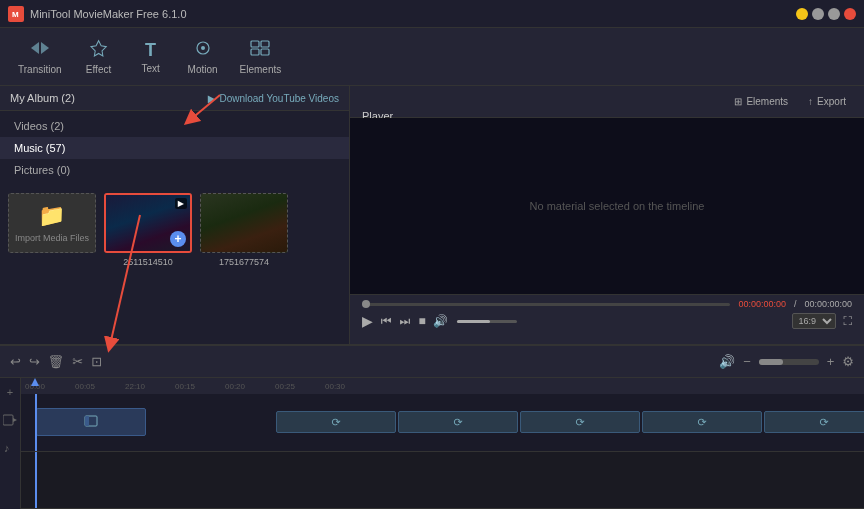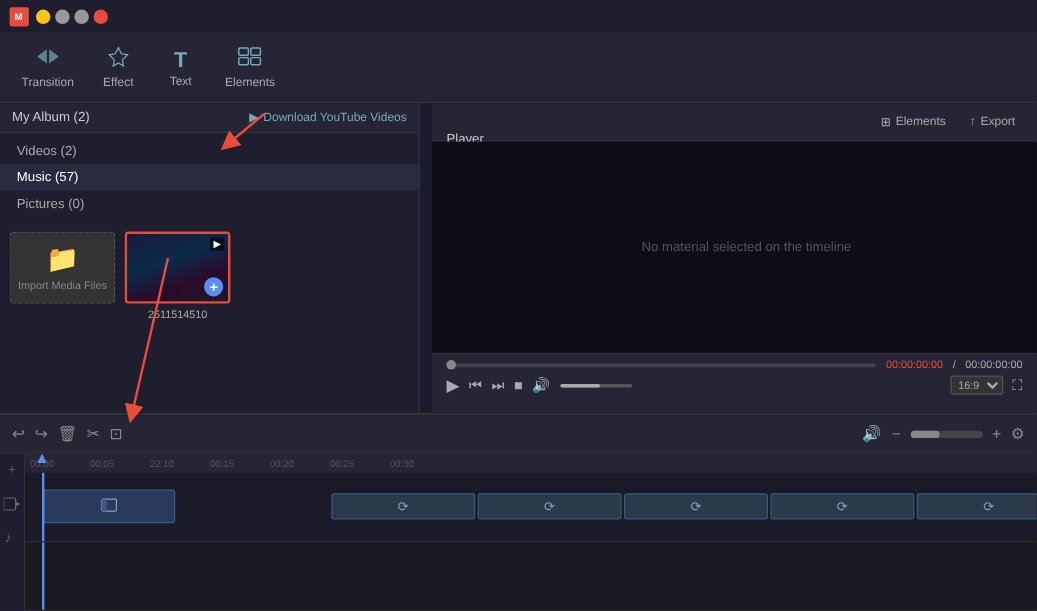--- a/index.html
+++ b/index.html
@@ -58,21 +58,20 @@
     .toolbar-btn.active { background: #2a2a4a; border-bottom: 2px solid #5b8dee; }
     .toolbar-btn .tb-icon { font-size: 20px; color: #7ab; }
     .toolbar-btn.active .tb-icon { color: #7ab; }
     .toolbar-btn .tb-label { font-size: 10px; color: #aaa; }
     .toolbar-btn.active .tb-label { color: #fff; }
 
     
     #main {
       display: flex;
       height: calc(509px - 28px - 58px - 165px);
-      gap: 10px;
     }
 
     
     #left-panel {
       width: 350px;
       background: #1e1e2e;
       border-right: 1px solid #333;
       display: flex;
       flex-direction: column;
     }
@@ -357,20 +356,21 @@
 </head>
 <body>
 
 <div id="titlebar">
   <div class="app-icon">
     <svg width="12" height="12" viewBox="0 0 12 12">
         <rect width="12" height="12" fill="#e74c3c" rx="2"></rect>
         <text x="2" y="9" font-size="8" fill="white">M</text>
       </svg>
   </div>
+  <span class="title-text">MiniTool MovieMaker Free 6.1.0</span>
   <div class="window-controls">
     <div class="win-btn btn-pin">📌</div>
     <div class="win-btn btn-min">—</div>
     <div class="win-btn btn-max">□</div>
     <div class="win-btn btn-close">✕</div>
   </div>
 </div>
 
 <div id="toolbar">
   <div class="toolbar-btn">
@@ -386,20 +386,29 @@
     <span class="tb-icon">
       <svg width="22" height="18" viewBox="0 0 22 18">
           <polygon points="11,2 14,8 20,9 15,14 16,20 11,17 6,20 7,14 2,9 8,8" fill="none" stroke="#7ab" stroke-width="1.2" transform="scale(0.85) translate(1.5,0)"></polygon>
         </svg>
     </span>
     <span class="tb-label">Effect</span>
   </div>
   <div class="toolbar-btn">
     <span class="tb-icon" style="font-size:18px;font-weight:bold;color:#7ab;">T</span>
     <span class="tb-label">Text</span>
+  </div>
+  <div class="toolbar-btn">
+    <span class="tb-icon">
+      <svg width="22" height="18" viewBox="0 0 22 18">
+          <circle cx="11" cy="9" r="6" fill="none" stroke="#7ab" stroke-width="1.2"></circle>
+          <circle cx="11" cy="9" r="2" fill="#7ab"></circle>
+        </svg>
+    </span>
+    <span class="tb-label">Motion</span>
   </div>
   <div class="toolbar-btn">
     <span class="tb-icon">
       <svg width="22" height="18" viewBox="0 0 22 18">
           <rect x="2" y="2" width="8" height="6" rx="1" fill="none" stroke="#7ab" stroke-width="1.2"></rect>
           <rect x="12" y="2" width="8" height="6" rx="1" fill="none" stroke="#7ab" stroke-width="1.2"></rect>
           <rect x="2" y="10" width="8" height="6" rx="1" fill="none" stroke="#7ab" stroke-width="1.2"></rect>
           <rect x="12" y="10" width="8" height="6" rx="1" fill="none" stroke="#7ab" stroke-width="1.2"></rect>
         </svg>
     </span>
@@ -433,20 +442,26 @@
 
       <div class="media-cell" style="position:relative">
         <div class="media-thumb thumb-video" style="border:2px solid #e74c3c;">
           <div class="video-img"></div>
           <div class="video-badge">▶</div>
           <div class="plus-badge">+</div>
         </div>
         <span class="media-label">2511514510</span>
       </div>
 
+      <div class="media-cell">
+        <div class="media-thumb thumb-guitar">
+          <div class="guitar-img"></div>
+        </div>
+        <span class="media-label">1751677574</span>
+      </div>
     </div>
 
     <svg class="arrow-overlay" style="position:absolute;left:90px;top:85px;width:220px;height:310px;pointer-events:none;z-index:20;" viewBox="0 0 220 310">
 
       <defs>
         <marker id="arrowhead" markerWidth="8" markerHeight="8" refX="4" refY="4" orient="auto">
           <polygon points="0 0, 8 4, 0 8" fill="#e74c3c"></polygon>
         </marker>
       </defs>
 

